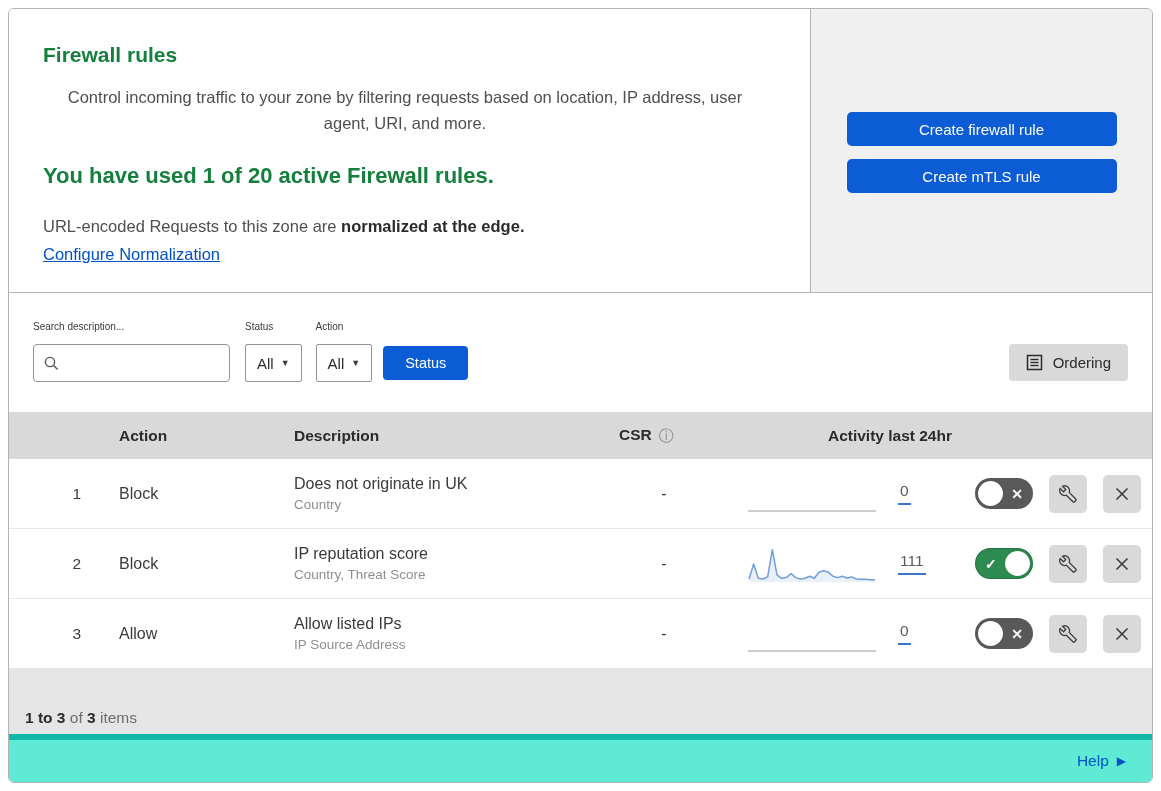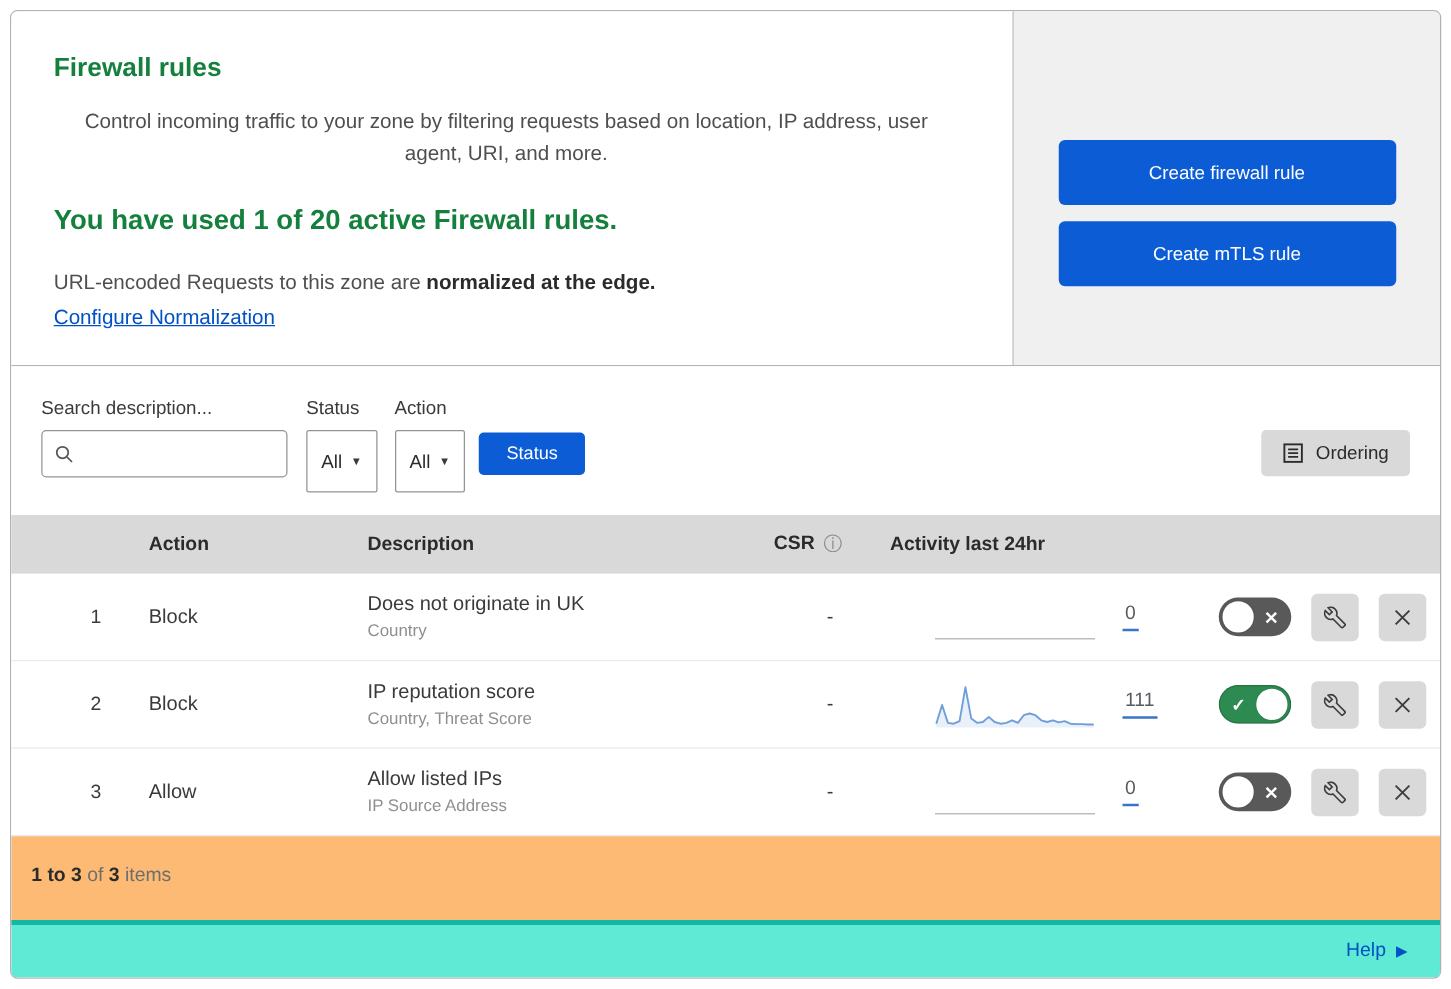--- a/index.html
+++ b/index.html
@@ -19,45 +19,45 @@
   .top-section { display:flex; height:284px; flex:none; border-bottom:1px solid #b3b3b3; }
   .intro-card { width:802px; flex:none; border-right:1px solid #b3b3b3; padding:34px 40px 0 34px; background:#fff; }
   .intro-title { font-size:21px; font-weight:600; color:#15803d; margin:0 0 17px; }
   .intro-desc { font-size:16.5px; line-height:26px; color:#4f4f4f; margin:0 0 27px; max-width:724px;text-align:center; }
   .intro-usage { font-size:22px; font-weight:700; color:#15803d; margin:0 0 28px; }
   .intro-norm { font-size:16.5px; color:#4f4f4f; margin:0 0 9px; }
   .intro-norm b { color:#2b2b2b; }
   .intro-link { color:var(--link-blue); font-size:16.5px; text-decoration:underline; cursor:pointer; }
   .actions-panel { flex:1; background:#f1f0f0; display:flex; flex-direction:column; align-items:center; padding-top:103px; gap:13px; }
   .panel-btn {
-    width:270px; height:52px; background:var(--accent-blue); color:#fff;
+    width:270px; height:34px; background:var(--accent-blue); color:#fff;
     font-size:15px; border:none; border-radius:5px; cursor:pointer; font-family:inherit;
   }
 
   
   .filter-bar { height:119px; flex:none; display:flex; align-items:flex-start; padding:26px 24px 0 24px; background:#fff; }
   .fgroup { display:flex; flex-direction:column; }
-  .flabel { font-size:15px; color:#3a3a3a; margin-bottom:9px; min-height:16px; line-height:16px; }
+  .flabel { font-size:10px; color:#3a3a3a; margin-bottom:9px; min-height:16px; line-height:16px; }
   .search-box { width:197px; height:38px; border:1px solid #949494; border-radius:4px; background:#fff; display:flex; align-items:center; padding:0 9px; }
   .search-box input { border:none; outline:none; flex:1; min-width:0; font:inherit; font-size:14px; background:transparent; }
-  .dropdown { height:50px; border:1px solid #949494; border-radius:2px; background:#fff; display:flex; align-items:center; padding:0 11px; gap:7px; font-size:15px; color:#2b2b2b; cursor:pointer; }
+  .dropdown { height:38px; border:1px solid #949494; border-radius:2px; background:#fff; display:flex; align-items:center; padding:0 11px; gap:7px; font-size:15px; color:#2b2b2b; cursor:pointer; }
   .dd-arrow { font-size:9px; color:#3a3a3a; }
   .search-btn { height:34px; margin-top:2px; padding:0 22px; background:var(--accent-blue); color:#fff; border:none; border-radius:4px; font-size:14.5px; font-family:inherit; cursor:pointer; }
   .ordering-btn { height:37px; padding:0 17px; background:#d9d9d9; border:none; border-radius:4px; font-size:15px; color:#2b2b2b; display:flex; align-items:center; gap:10px; font-family:inherit; cursor:pointer; }
   .mr15 { margin-right:15px; } .mr14 { margin-right:14px; } .mr11 { margin-right:11px; }
   .push-right { margin-left:auto; }
 
   
   .thead { height:47px; flex:none; background:#d9d9d9; display:flex; align-items:center; font-size:15.5px; font-weight:600; color:#2b2b2b; }
   .c-num { width:90px; flex:none; text-align:right; padding-right:18px; }
   .c-action { width:175px; flex:none; padding-left:20px; }
   .c-desc { width:325px; flex:none; padding-left:20px; }
   .c-csr { width:110px; flex:none; padding-left:20px; text-align:center; }
   .thead .c-csr { text-align:left; }
-  .c-activity { flex:1; padding-left:3px; }
+  .c-activity { flex:1; padding-left:3px;text-align:right; }
   .c-controls { width:200px; flex:none; }
   .info-icon { font-size:15px; color:#8a8a8a; font-weight:400; margin-left:7px; vertical-align:-1px; }
 
   .trow { height:70px; flex:none; display:flex; align-items:center; border-bottom:1px solid #e8e8e8; font-size:16px; color:#3a3a3a; background:#fff; }
   .trow .c-num { font-size:15.5px; color:#3a3a3a; }
   .desc-main { font-size:16px; color:#3a3a3a; margin-bottom:4px; }
   .desc-sub { font-size:13.5px; color:#8f8f8f; }
   .trow .c-activity { display:flex; align-items:center; }
   .sparkline { margin-left:36px; flex:none; }
   .count-link { margin-left:22px; font-size:15.5px; color:#585b60; border-bottom:2px solid var(--count-underline); padding:0 2px 3px; cursor:pointer; text-decoration:none; }
@@ -69,21 +69,21 @@
   .toggle.off { background:var(--toggle-off-gray); }
   .toggle.off .knob { left:3px; }
   .toggle.off .cross { right:10px; }
   .toggle.on { background:var(--toggle-on-green); border:1px solid rgba(0,0,0,.18); }
   .toggle.on .knob { right:2px; top:2px; }
   .toggle.on .check { left:9px; }
 
   .icon-btn { width:38px; height:38px; background:#d9d9d9; border:none; border-radius:5px; display:flex; align-items:center; justify-content:center; cursor:pointer; flex:none; }
 
   
-  .table-footer { height:71px; flex:none; display:flex; align-items:flex-end; padding:0 0 26px 16px; font-size:15.5px; color:#6e6e6e; border-bottom:4px solid #14b8a6; background:#fdba74; }
+  .table-footer { height:71px; flex:none; display:flex; align-items:flex-end; padding:0 0 7px 16px; font-size:15.5px; color:#6e6e6e; border-bottom:6px solid #14b8a6; background:#e5e5e5; }
   .table-footer b { color:#2b2b2b; font-weight:700; }
   .help-row { flex:1; display:flex; align-items:center; justify-content:flex-end; padding-right:26px; background:#5eead4; }
   .help-link { color:var(--link-blue); font-size:15.5px; display:flex; align-items:center; gap:8px; cursor:pointer; text-decoration:none; }
   .help-arrow { font-size:12px; line-height:1; }
 </style>
 </head>
 <body>
 
 <div class="page">
 

